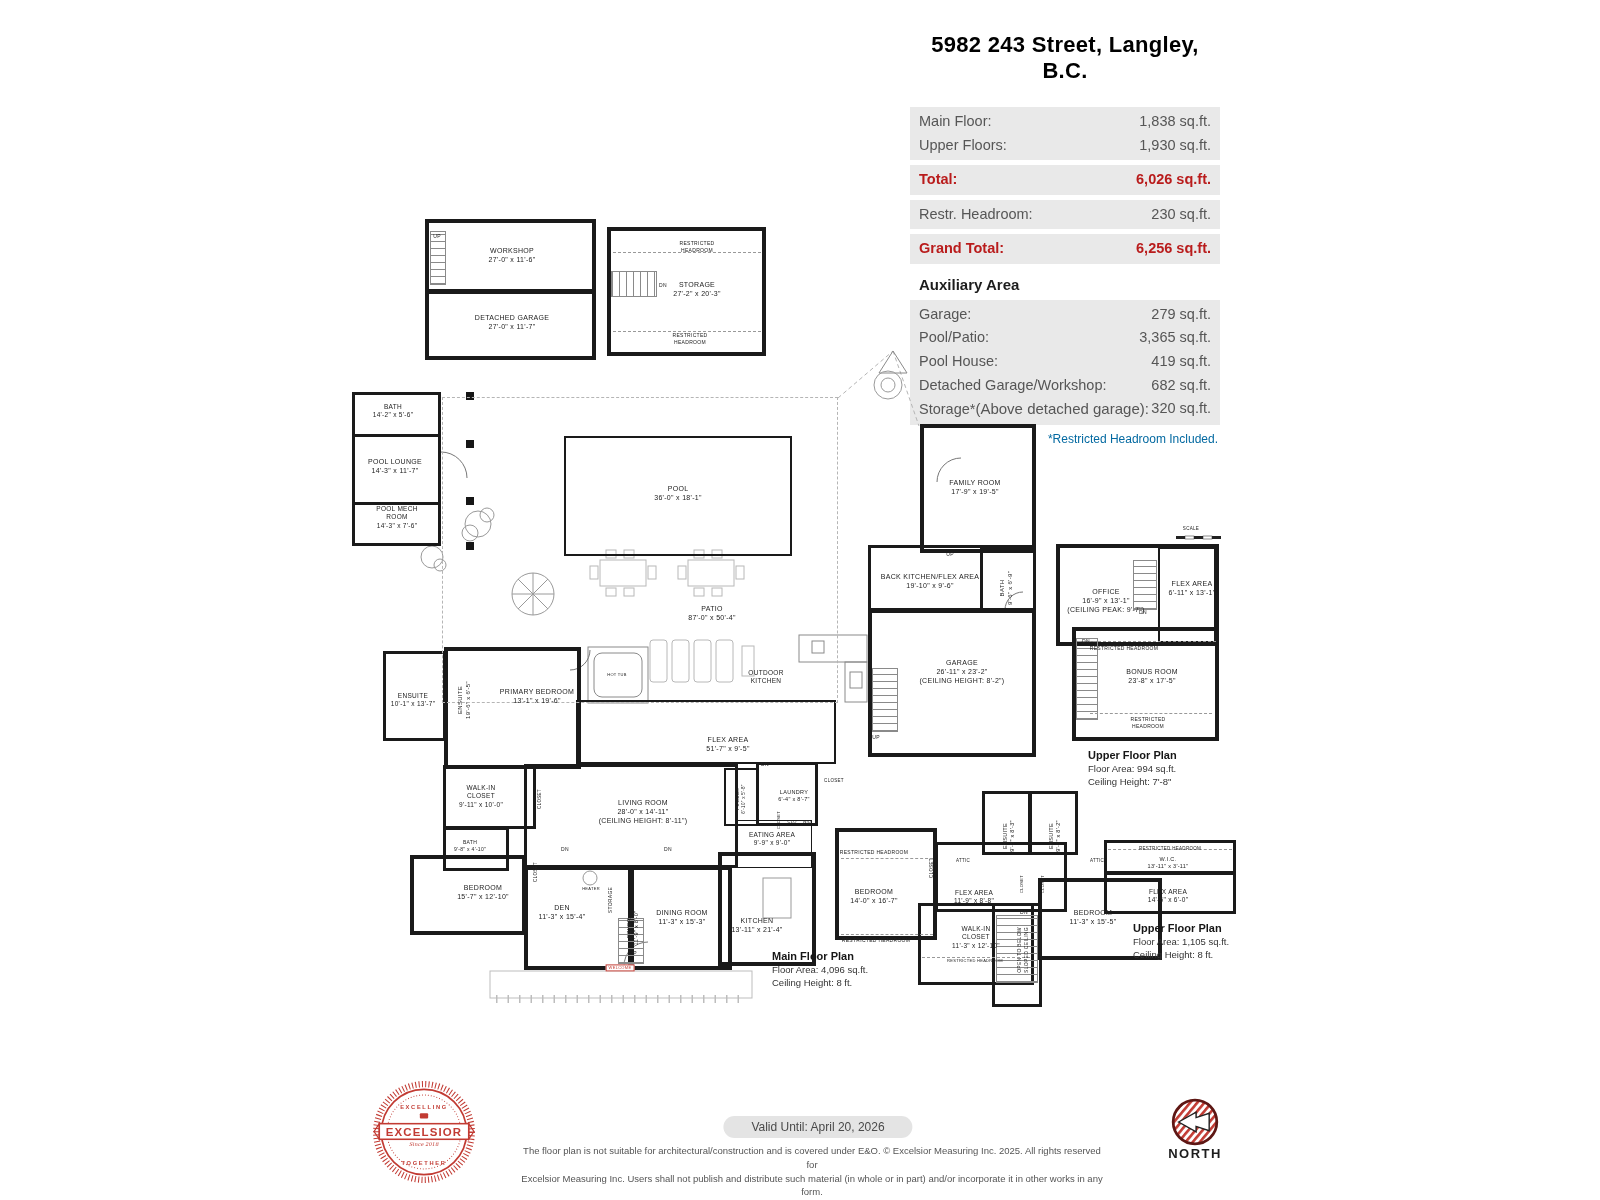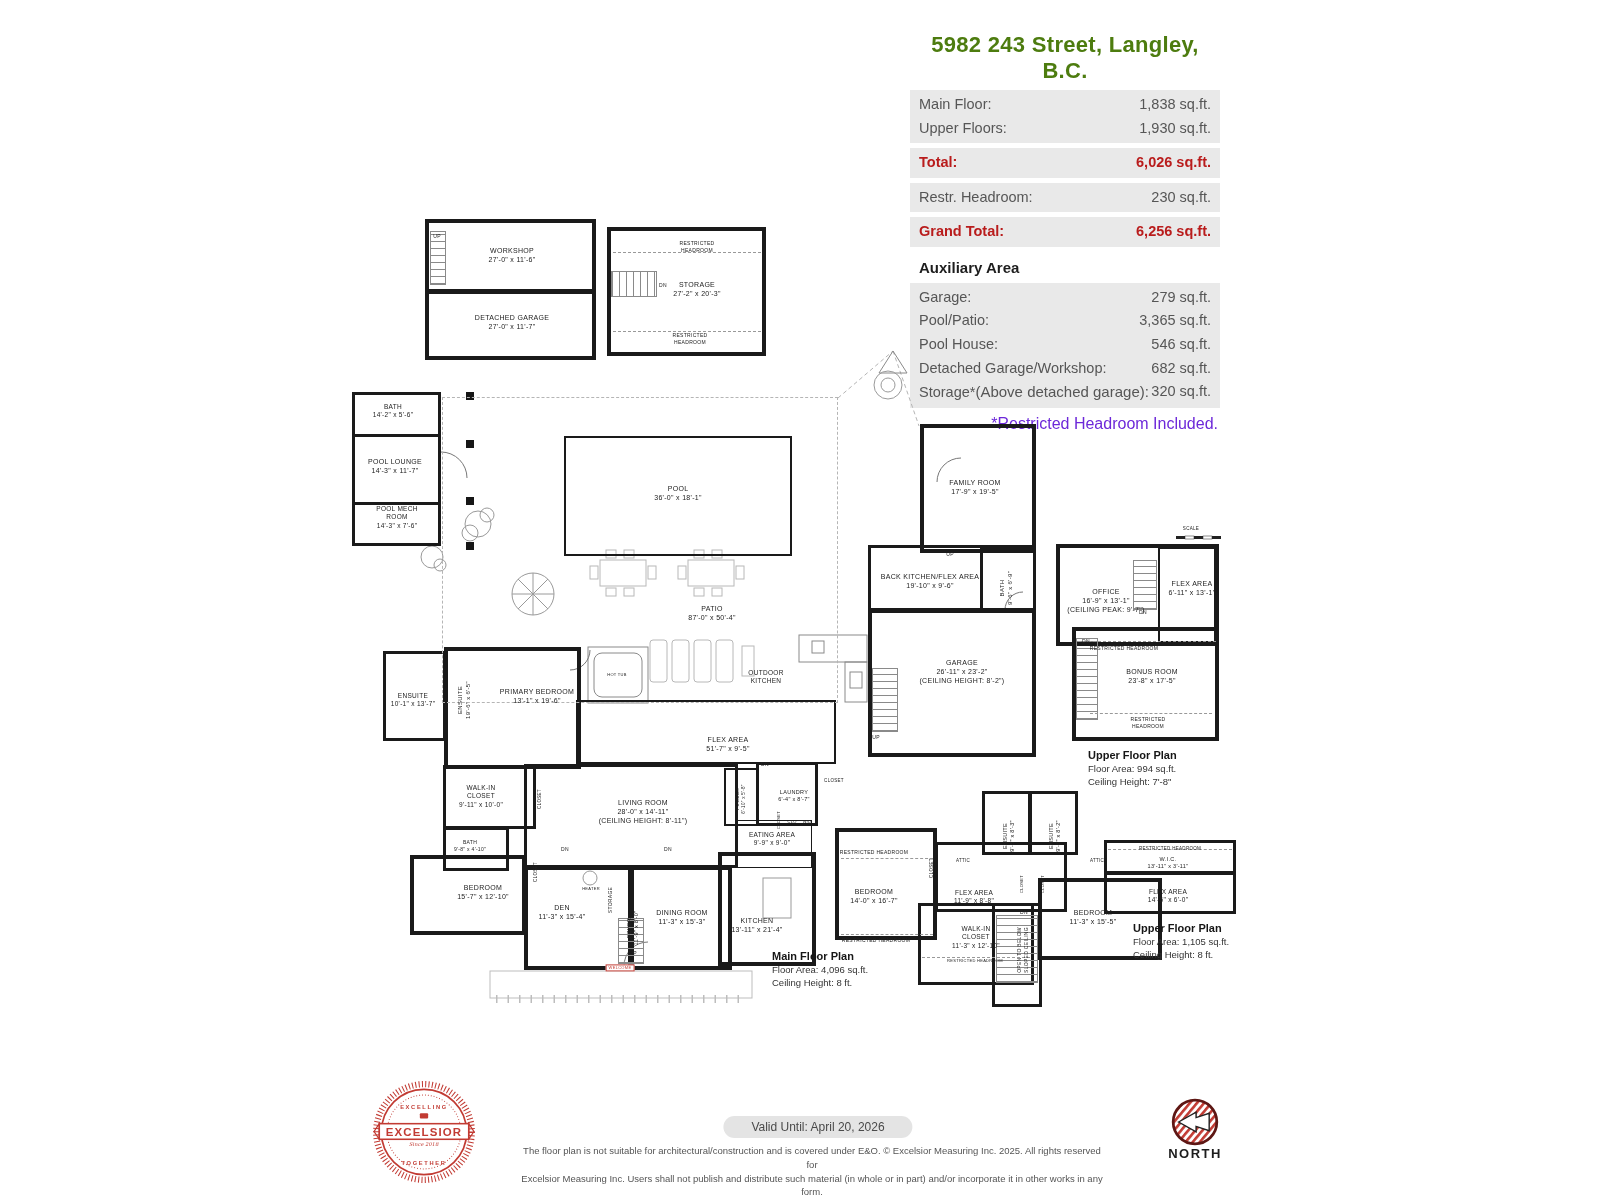--- a/index.html
+++ b/index.html
@@ -1,26 +1,26 @@
 <!DOCTYPE html>
 <html><head>
 <meta charset="utf-8">
 <style>
   *{box-sizing:border-box;margin:0;padding:0}
   html,body{width:1600px;height:1200px;background:#fff;font-family:"Liberation Sans",sans-serif;color:#2e2e2e}
   .page{position:relative;width:1600px;height:1200px;overflow:hidden;background:#fff}
   
   .hdr{position:absolute;left:910px;top:32px;width:310px}
-  .hdr-title{font-size:22px;font-weight:bold;color:#4d7c0f;text-align:center;margin-bottom:6px;letter-spacing:.3px}
+  .hdr-title{font-size:22px;font-weight:bold;color:#000000;text-align:center;margin-bottom:23px;letter-spacing:.3px}
   .grp{background:#e9e9e9;margin-bottom:5px;padding:3px 0}
   .arow{display:flex;justify-content:space-between;font-size:14.5px;color:#565656;padding:2px 9px;line-height:1.35}
   .arow.bold{font-weight:bold;color:#b91c1c}
   .asm{font-size:15px}
   .aux-h{font-weight:bold;font-size:15px;color:#1d1d1d;padding:7px 9px 7px 9px}
-  .footnote{text-align:right;font-size:16px;color:#6d28d9;margin-top:7px;padding-right:2px}
+  .footnote{text-align:right;font-size:12px;color:#0369a1;margin-top:7px;padding-right:2px}
   
   #plan{position:absolute;left:0;top:0;width:1600px;height:1200px}
   .wall{position:absolute;border:3px solid #1a1a1a;background:transparent}
   .stairs{position:absolute;border:1px solid #8a8a8a;background:#fff}
   .dash{position:absolute;border-top:1px dashed #999;height:0}
   .rlabel{position:absolute;text-align:center;font-size:7px;line-height:1.3;color:#222;letter-spacing:.3px;white-space:nowrap;z-index:5}
   .welcome{color:#c23b33;border:1px solid #c23b33;background:#fff;padding:0 2px}
   .ptitle{position:absolute;font-size:9.5px;color:#333;line-height:1.35;z-index:5;white-space:nowrap}
   .pt-h{font-weight:bold;font-size:11px;color:#161616}
   .decor{position:absolute;left:0;top:0;pointer-events:none}
@@ -76,21 +76,21 @@
           <div class="arow">
             <span class="al">Garage:</span>
             <span class="av">279 sq.ft.</span>
           </div>
           <div class="arow">
             <span class="al">Pool/Patio:</span>
             <span class="av">3,365 sq.ft.</span>
           </div>
           <div class="arow">
             <span class="al">Pool House:</span>
-            <span class="av">546 sq.ft.</span>
+            <span class="av">419 sq.ft.</span>
           </div>
           <div class="arow">
             <span class="al">Detached Garage/Workshop:</span>
             <span class="av">682 sq.ft.</span>
           </div>
           <div class="arow">
             <span class="al">Storage*<span class="asm">(Above detached garage):</span></span>
             <span class="av">320 sq.ft.</span>
           </div>
         </div>

